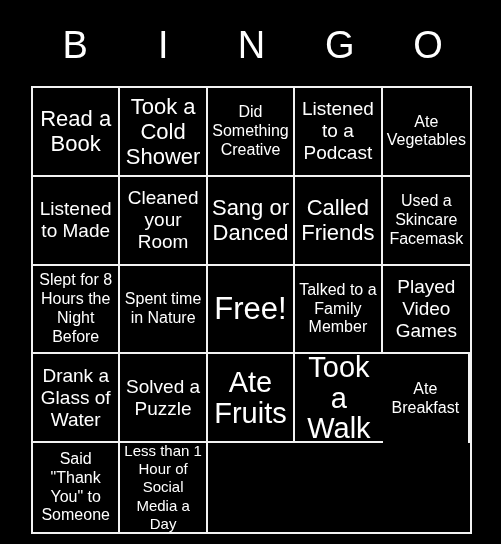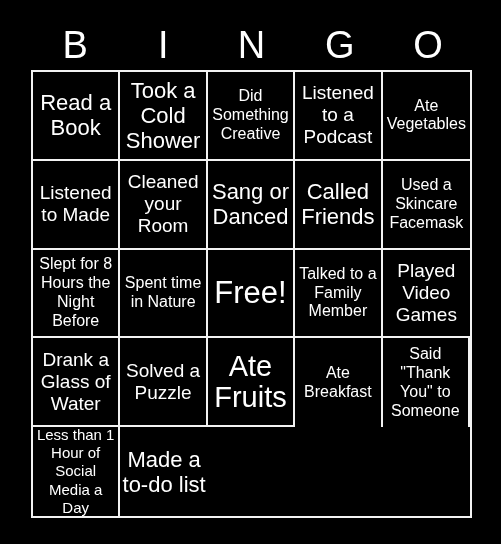--- a/index.html
+++ b/index.html
@@ -45,21 +45,21 @@
     font-weight: 400;
     line-height: 1;
     color: #ffffff;
     letter-spacing: 0px;
   }
 
   
   .grid {
     position: absolute;
     left: 31px;
-    top: 70px;
+    top: 86px;
     width: 441px;
     height: 448px;
     background: #000000;
     border: 2px solid #f2f2f2;
     box-sizing: border-box;
     display: grid;
     grid-template-columns: repeat(5, 1fr);
     grid-template-rows: repeat(5, 1fr);
   }
 
@@ -158,27 +158,27 @@
       </div>
       <div class="cell">
         <span class="cell-text t-md">Drank a Glass of Water</span>
       </div>
       <div class="cell">
         <span class="cell-text t-md">Solved a Puzzle</span>
       </div>
       <div class="cell">
         <span class="cell-text t-xl">Ate Fruits</span>
       </div>
+      <div class="cell col-last">
+        <span class="cell-text t-xl">Took a Walk</span>
+      </div>
       <div class="cell row-last">
         <span class="cell-text t-sm">Ate Breakfast</span>
       </div>
       <div class="cell row-last">
         <span class="cell-text t-sm">Said "Thank You" to Someone</span>
       </div>
       <div class="cell row-last">
         <span class="cell-text t-xs">Less than 1 Hour of Social Media a Day</span>
       </div>
-      <div class="cell col-last row-last">
-        <span class="cell-text t-lg">Made a to-do list</span>
-      </div>
     </div>
 
 </div>
 
 </body></html>

